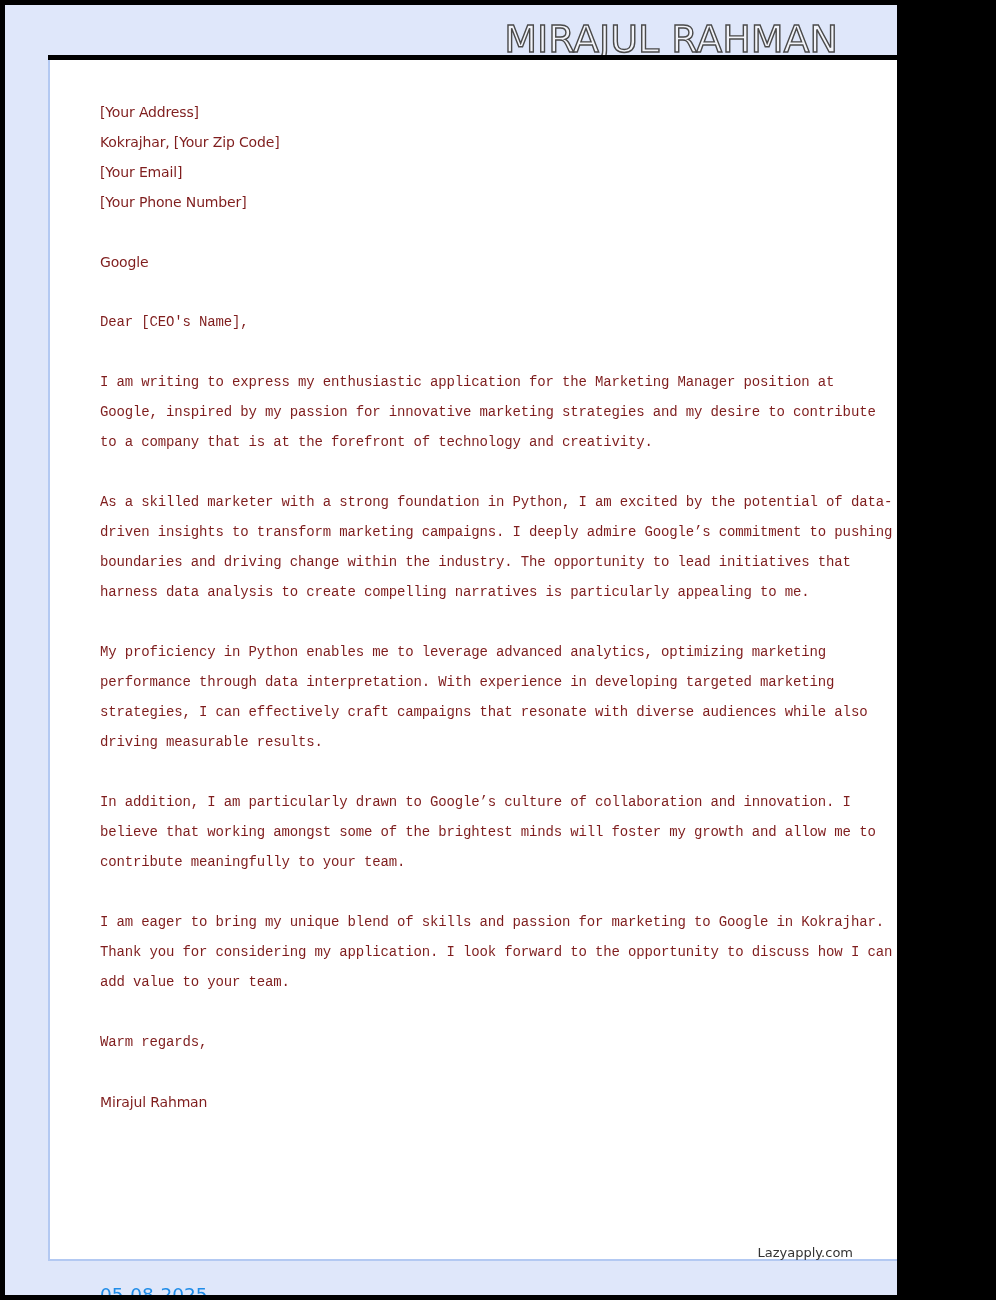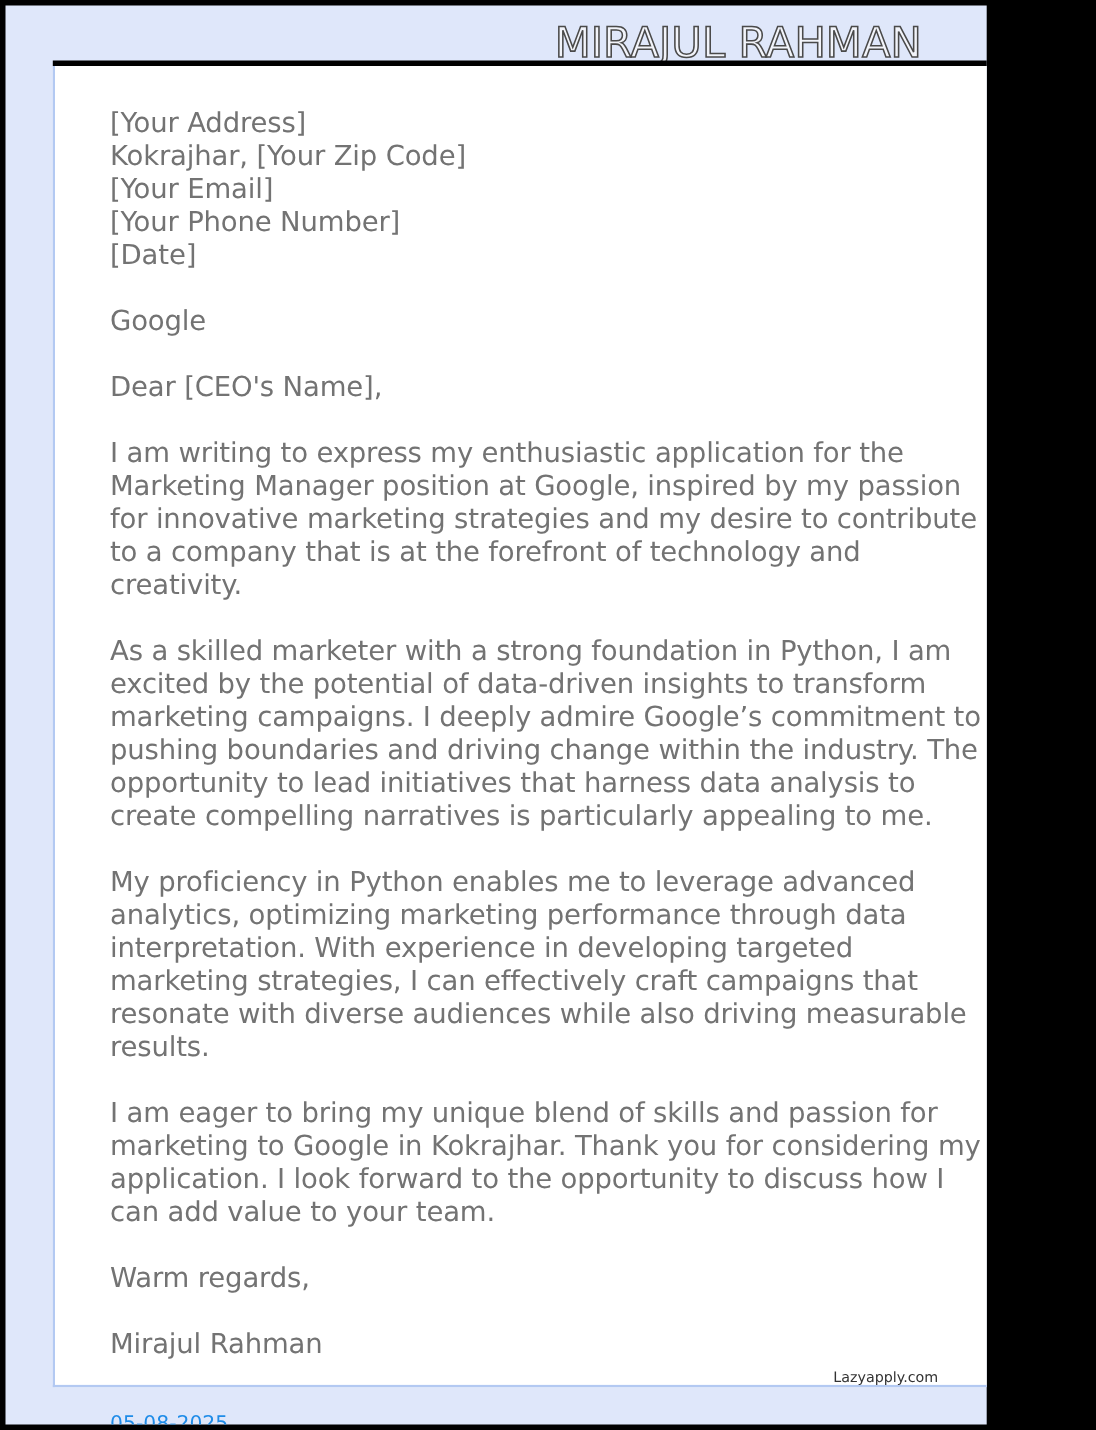--- a/index.html
+++ b/index.html
@@ -31,26 +31,26 @@
     position: absolute; left: 43px; top: 55px;
     width: 896px; height: 1199px;
     background: #fff;
     border-left: 2px solid #b3c9f2;
     border-right: 2px solid #b3c9f2;
     border-bottom: 2px solid #b3c9f2;
   }
   .letter {
     position: absolute; left: 95px; top: 92px;
     width: 800px;
-    font-size: 25px; line-height: 30px; color: #737373;
+    font-size: 14px; line-height: 30px; color: #7f1d1d;
     letter-spacing: -0.15px;
   }
   .letter .line { display: block; white-space: nowrap; }
   .letter .gap { display: block; height: 30px; }
-  .letter p { margin: 0 0 30px 0; }
+  .letter p { margin: 0 0 30px 0; font-family: Liberation Mono, monospace; }
   .footer-brand {
     position: absolute; right: 44px; top: 1240px;
     font-size: 13px; color: #333; white-space: nowrap;
   }
   .date-stamp {
     position: absolute; left: 95px; top: 1275px;
     font-size: 18.5px; line-height: 30px; color: #1f8ce8;
     white-space: nowrap;
   }
 </style>
@@ -62,31 +62,31 @@
   <div class="top-bar"></div>
 
   <div class="page"></div>
 
   <div class="letter">
     <div>
       <span class="line">[Your Address]</span>
       <span class="line">Kokrajhar, [Your Zip Code]</span>
       <span class="line">[Your Email]</span>
       <span class="line">[Your Phone Number]</span>
-      <span class="line">[Date]</span>
     </div>
     <span class="gap"></span>
     <div>
       <span class="line">Google</span>
     </div>
     <span class="gap"></span>
     <p>Dear [CEO's Name],</p>
     <p>I am writing to express my enthusiastic application for the Marketing Manager position at Google, inspired by my passion for innovative marketing strategies and my desire to contribute to a company that is at the forefront of technology and creativity.</p>
     <p>As a skilled marketer with a strong foundation in Python, I am excited by the potential of data-driven insights to transform marketing campaigns. I deeply admire Google’s commitment to pushing boundaries and driving change within the industry. The opportunity to lead initiatives that harness data analysis to create compelling narratives is particularly appealing to me.</p>
     <p>My proficiency in Python enables me to leverage advanced analytics, optimizing marketing performance through data interpretation. With experience in developing targeted marketing strategies, I can effectively craft campaigns that resonate with diverse audiences while also driving measurable results.</p>
+    <p>In addition, I am particularly drawn to Google’s culture of collaboration and innovation. I believe that working amongst some of the brightest minds will foster my growth and allow me to contribute meaningfully to your team.</p>
     <p>I am eager to bring my unique blend of skills and passion for marketing to Google in Kokrajhar. Thank you for considering my application. I look forward to the opportunity to discuss how I can add value to your team.</p>
     <p>Warm regards,</p>
     <span class="line">Mirajul Rahman</span>
   </div>
 
   <div class="footer-brand">Lazyapply.com</div>
   <div class="date-stamp">05-08-2025</div>
 </div>
 
 </body></html>

